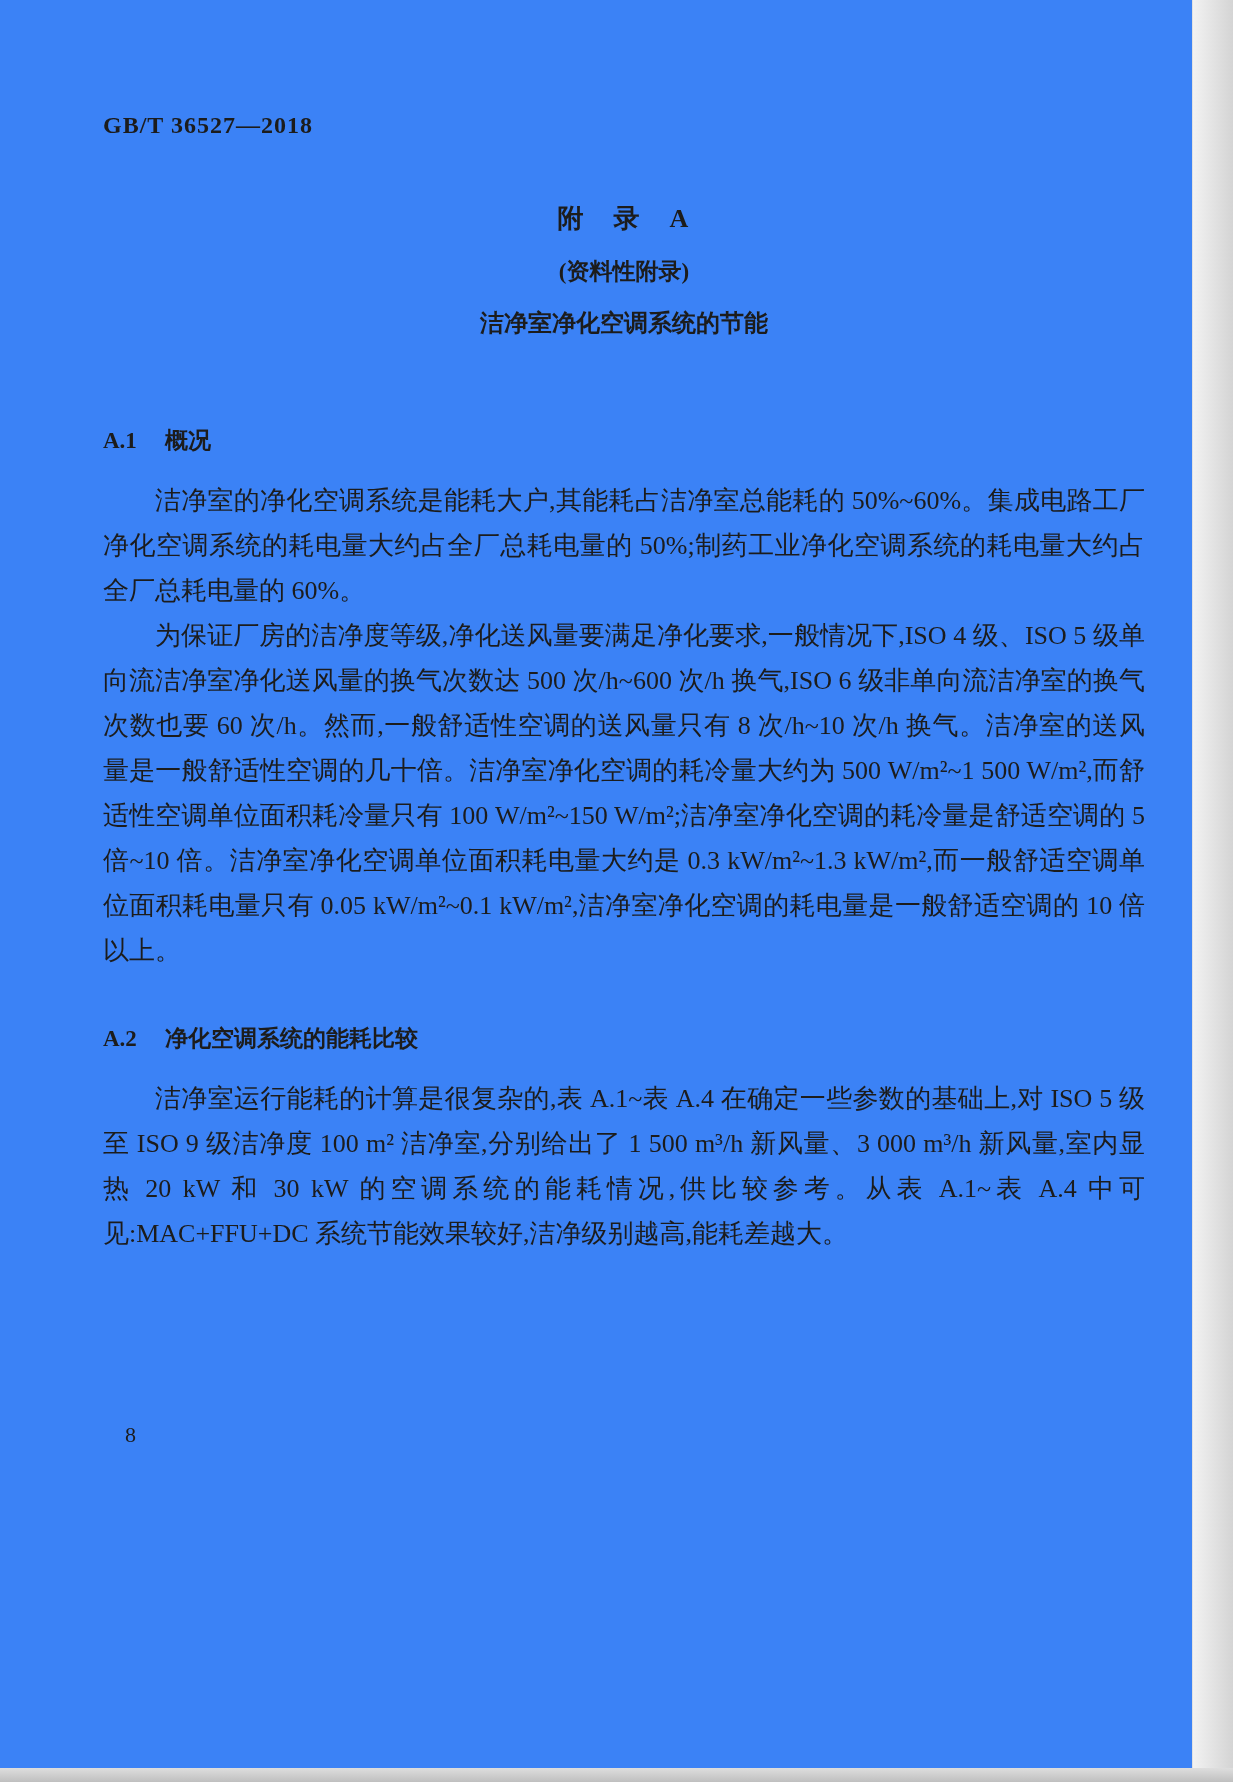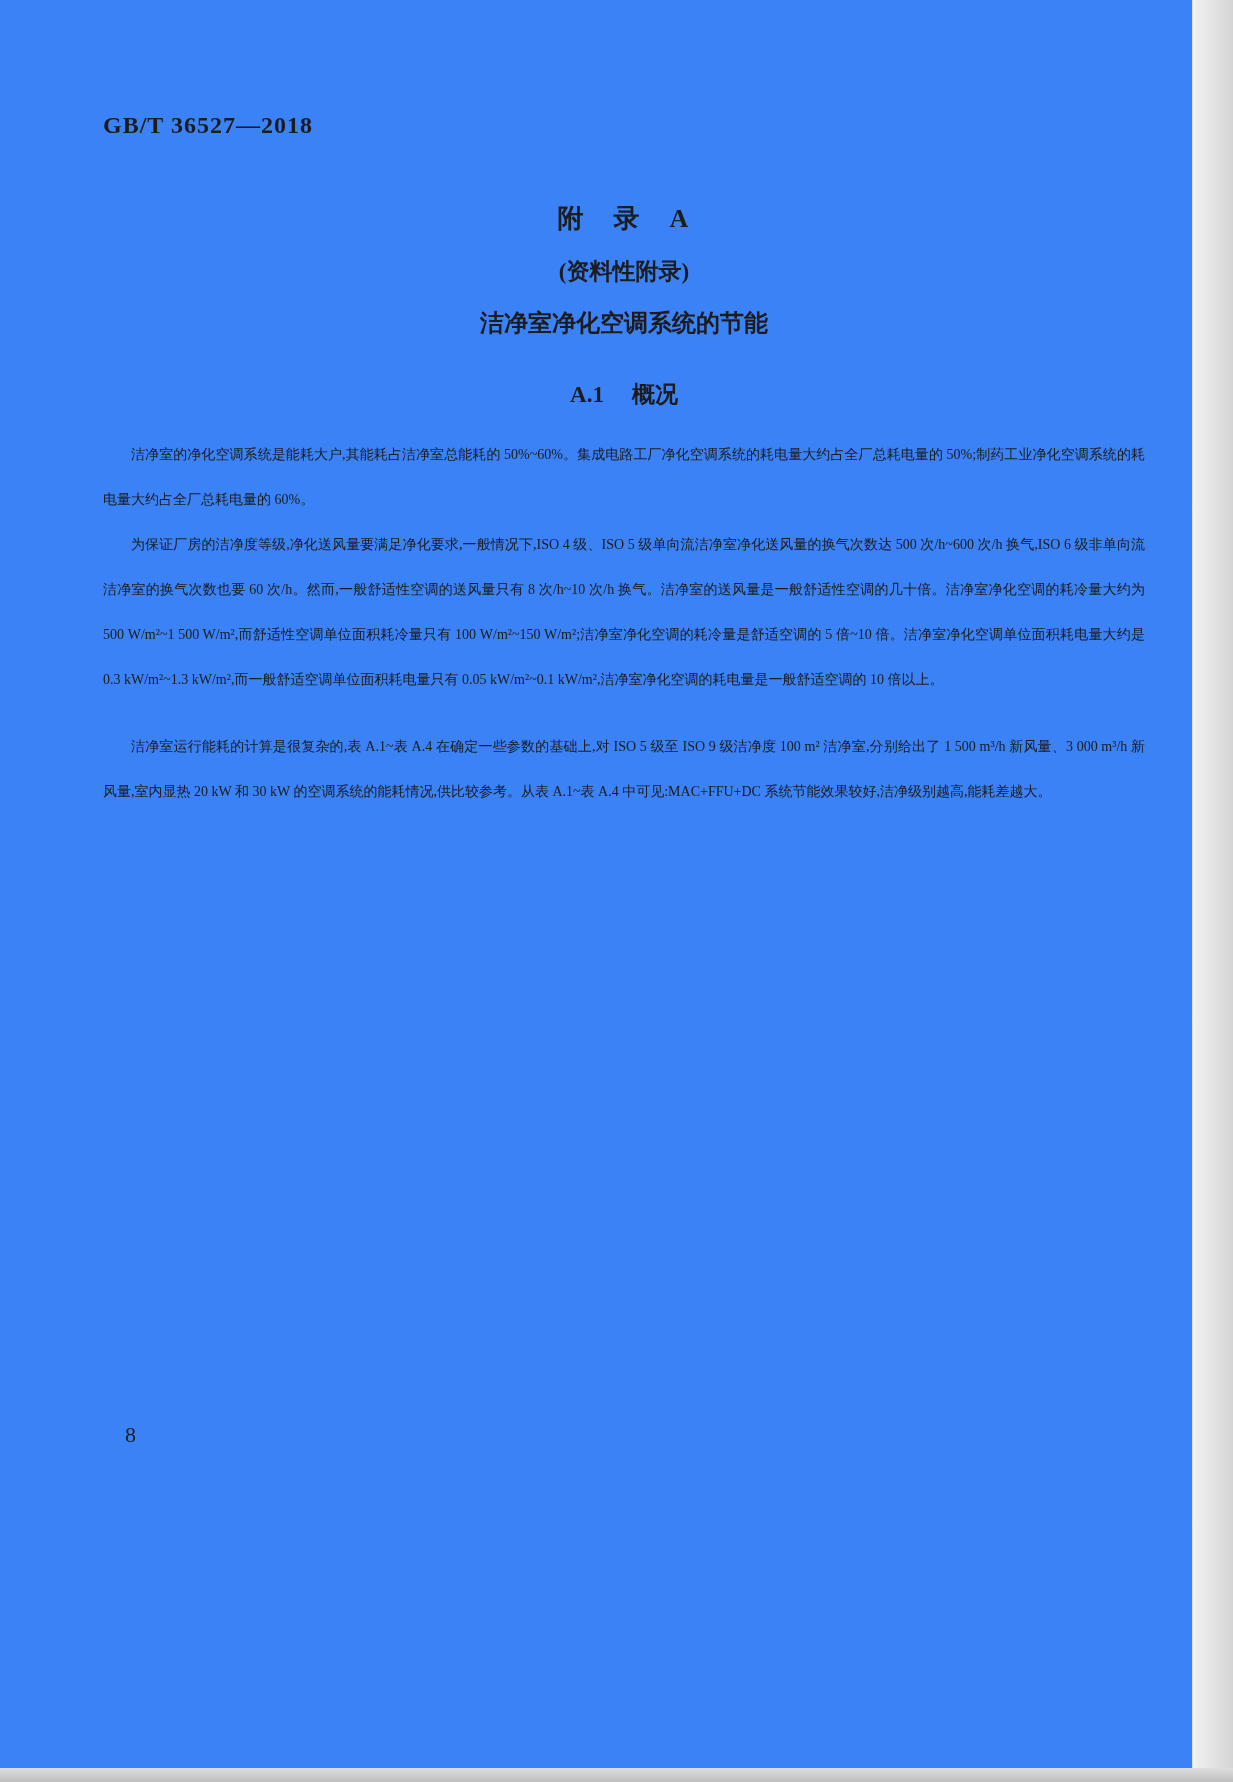--- a/index.html
+++ b/index.html
@@ -42,24 +42,24 @@
     font-size: 24px;
     font-weight: bold;
     margin: 0;
   }
   .section-heading {
     font-size: 23px;
     font-weight: bold;
     margin: 0;
   }
   .section-heading .num { margin-right: 28px; }
-  .heading-a1 { margin-top: 40px; text-align: center; }
+  .heading-a1 { margin-top: 86px; }
   .heading-a2 { margin-top: 50px; }
   .para {
-    font-size: 14px;
+    font-size: 26px;
     line-height: 45px;
     text-align: justify;
     text-indent: 2em;
     margin: 0;
   }
   .para-group { margin-top: 22px; }
   .page-number {
     position: absolute;
     left: 125px;
     top: 1422px;
@@ -98,20 +98,23 @@
       <p class="section-heading heading-a1">
         <span class="num">A.1</span><span>概况</span>
       </p>
       <div class="para-group">
         <p class="para">洁净室的净化空调系统是能耗大户,其能耗占洁净室总能耗的 50%~60%。集成电路工厂净化空调系统的耗电量大约占全厂总耗电量的 50%;制药工业净化空调系统的耗电量大约占全厂总耗电量的 60%。</p>
         <p class="para">为保证厂房的洁净度等级,净化送风量要满足净化要求,一般情况下,ISO 4 级、ISO 5 级单向流洁净室净化送风量的换气次数达 500 次/h~600 次/h 换气,ISO 6 级非单向流洁净室的换气次数也要 60 次/h。然而,一般舒适性空调的送风量只有 8 次/h~10 次/h 换气。洁净室的送风量是一般舒适性空调的几十倍。洁净室净化空调的耗冷量大约为 500 W/m²~1 500 W/m²,而舒适性空调单位面积耗冷量只有 100 W/m²~150 W/m²;洁净室净化空调的耗冷量是舒适空调的 5 倍~10 倍。洁净室净化空调单位面积耗电量大约是 0.3 kW/m²~1.3 kW/m²,而一般舒适空调单位面积耗电量只有 0.05 kW/m²~0.1 kW/m²,洁净室净化空调的耗电量是一般舒适空调的 10 倍以上。</p>
       </div>
     </div>
 
     <div>
+      <p class="section-heading heading-a2">
+        <span class="num">A.2</span><span>净化空调系统的能耗比较</span>
+      </p>
       <div class="para-group">
         <p class="para">洁净室运行能耗的计算是很复杂的,表 A.1~表 A.4 在确定一些参数的基础上,对 ISO 5 级至 ISO 9 级洁净度 100 m² 洁净室,分别给出了 1 500 m³/h 新风量、3 000 m³/h 新风量,室内显热 20 kW 和 30 kW 的空调系统的能耗情况,供比较参考。从表 A.1~表 A.4 中可见:MAC+FFU+DC 系统节能效果较好,洁净级别越高,能耗差越大。</p>
       </div>
     </div>
 
   </div>
 
   <div class="page-number">8</div>
 
   <div class="scan-edge-right"></div>

